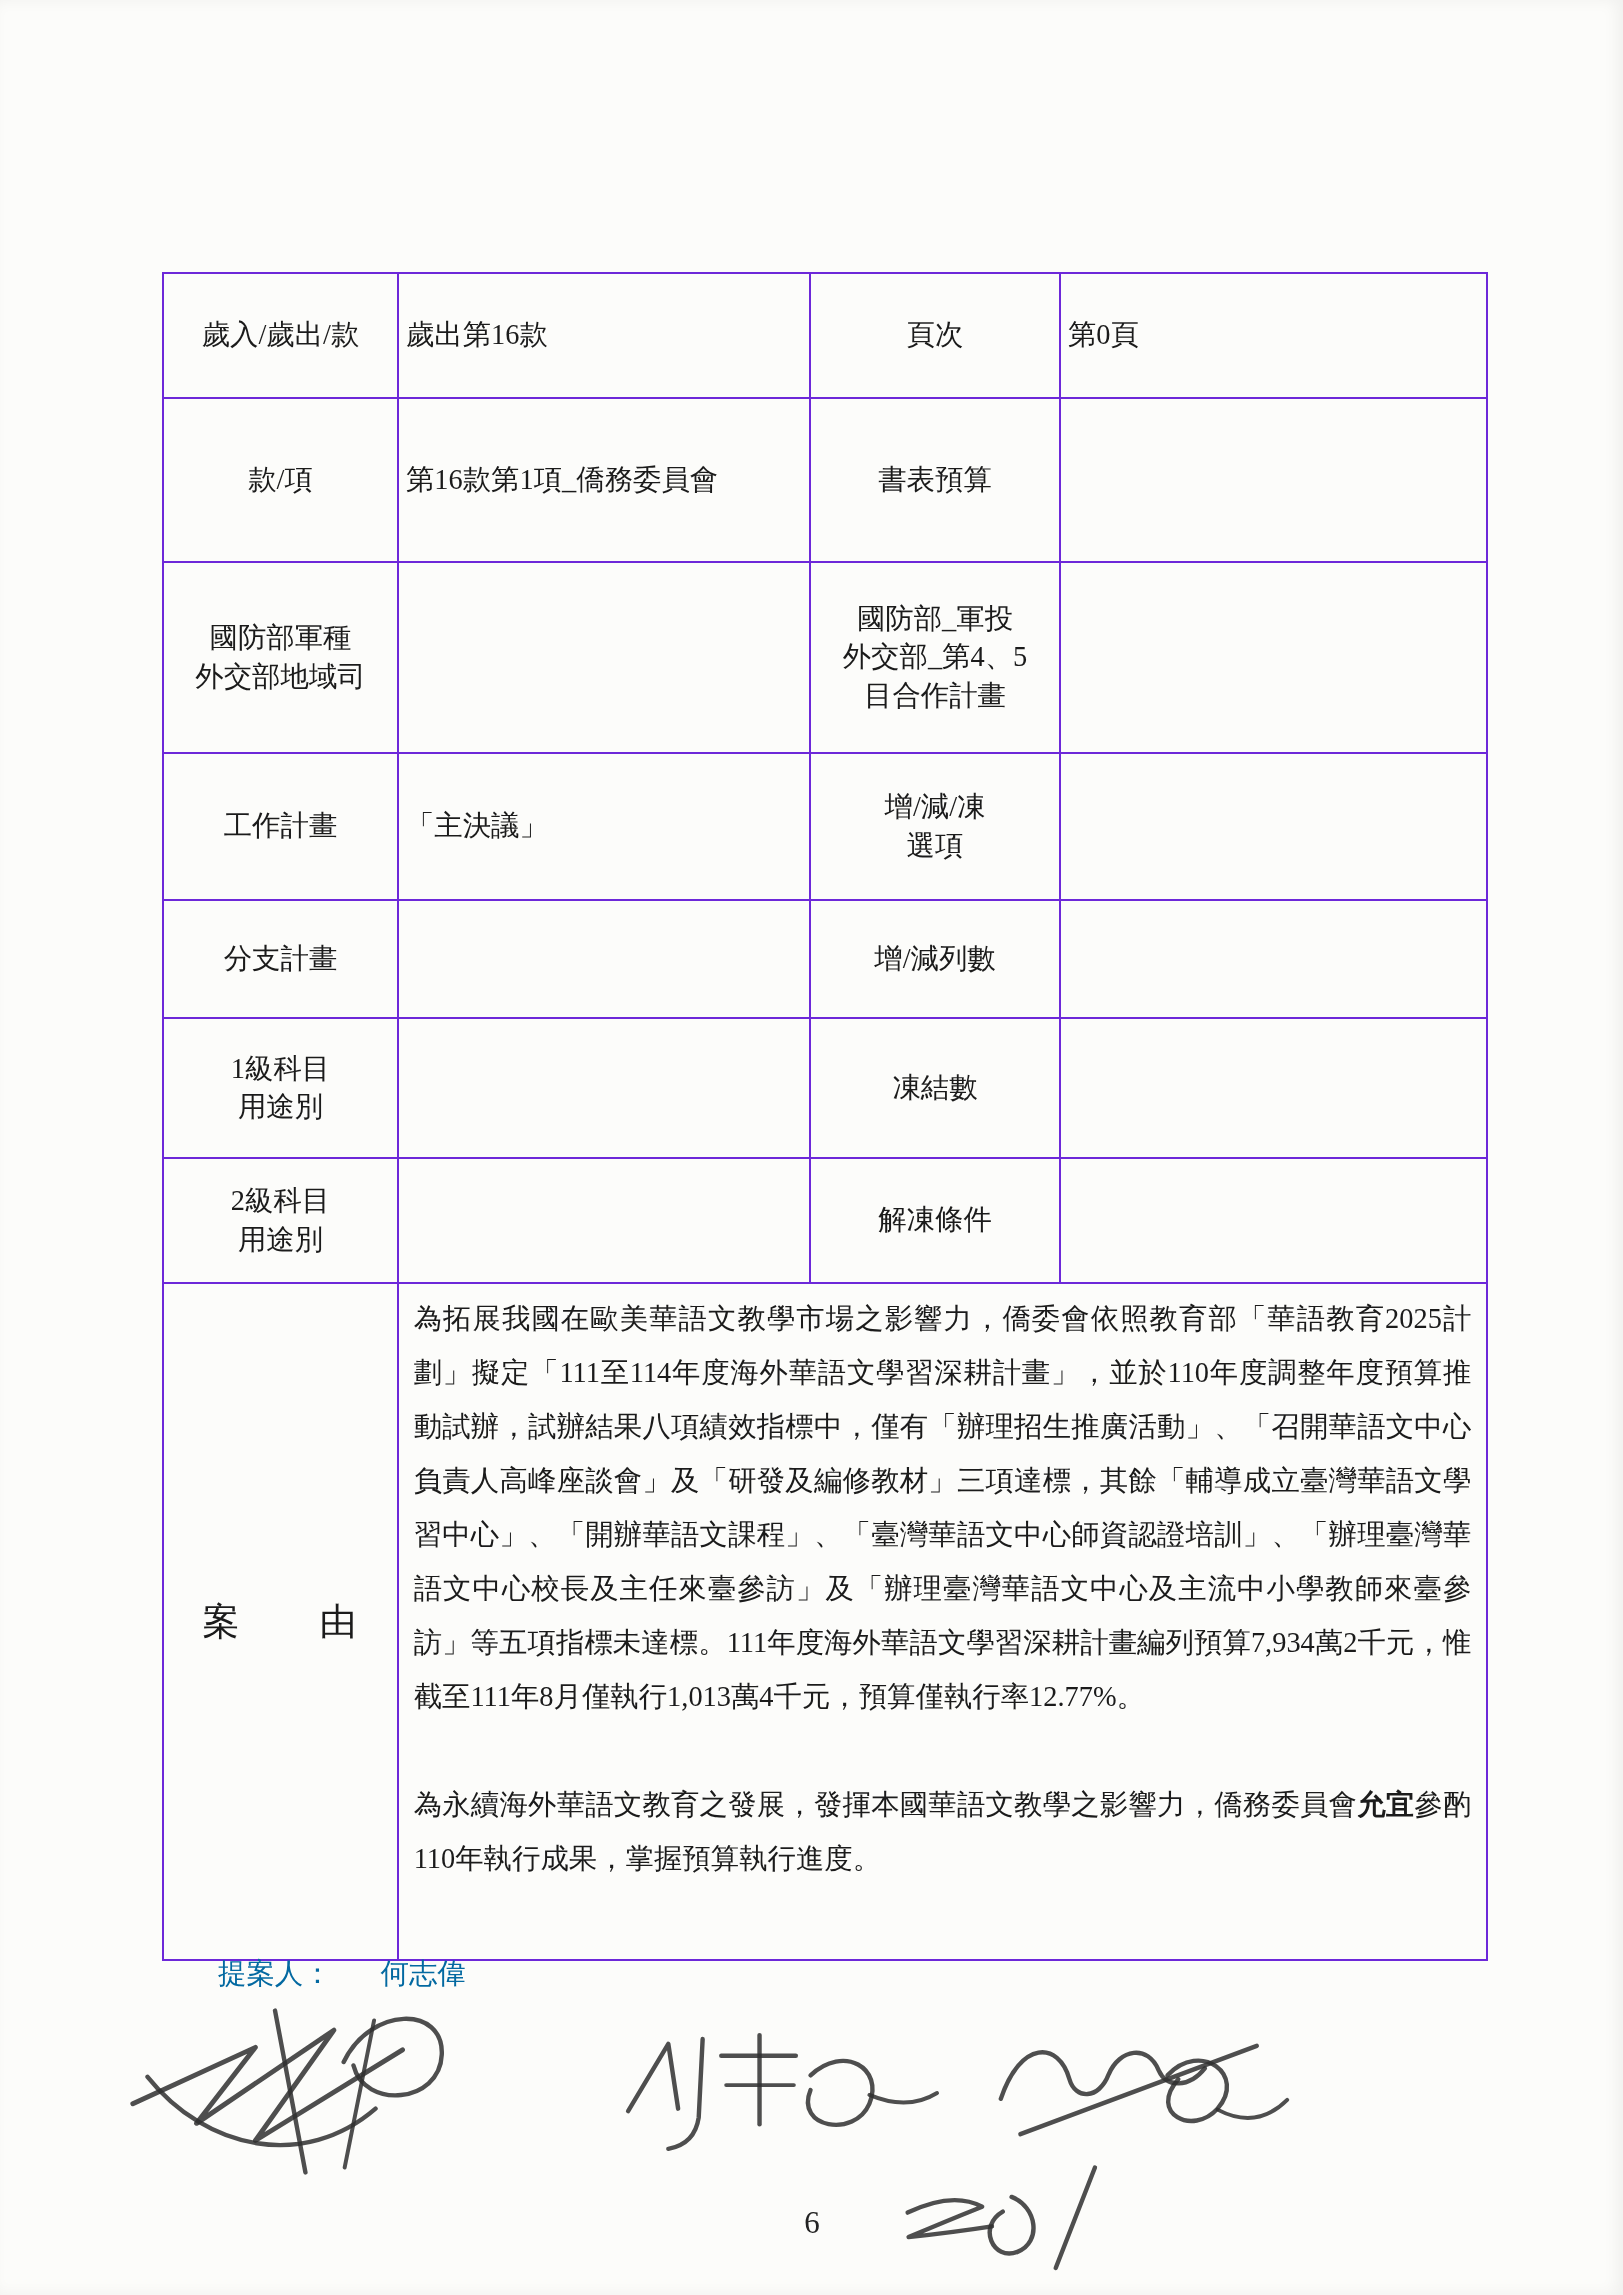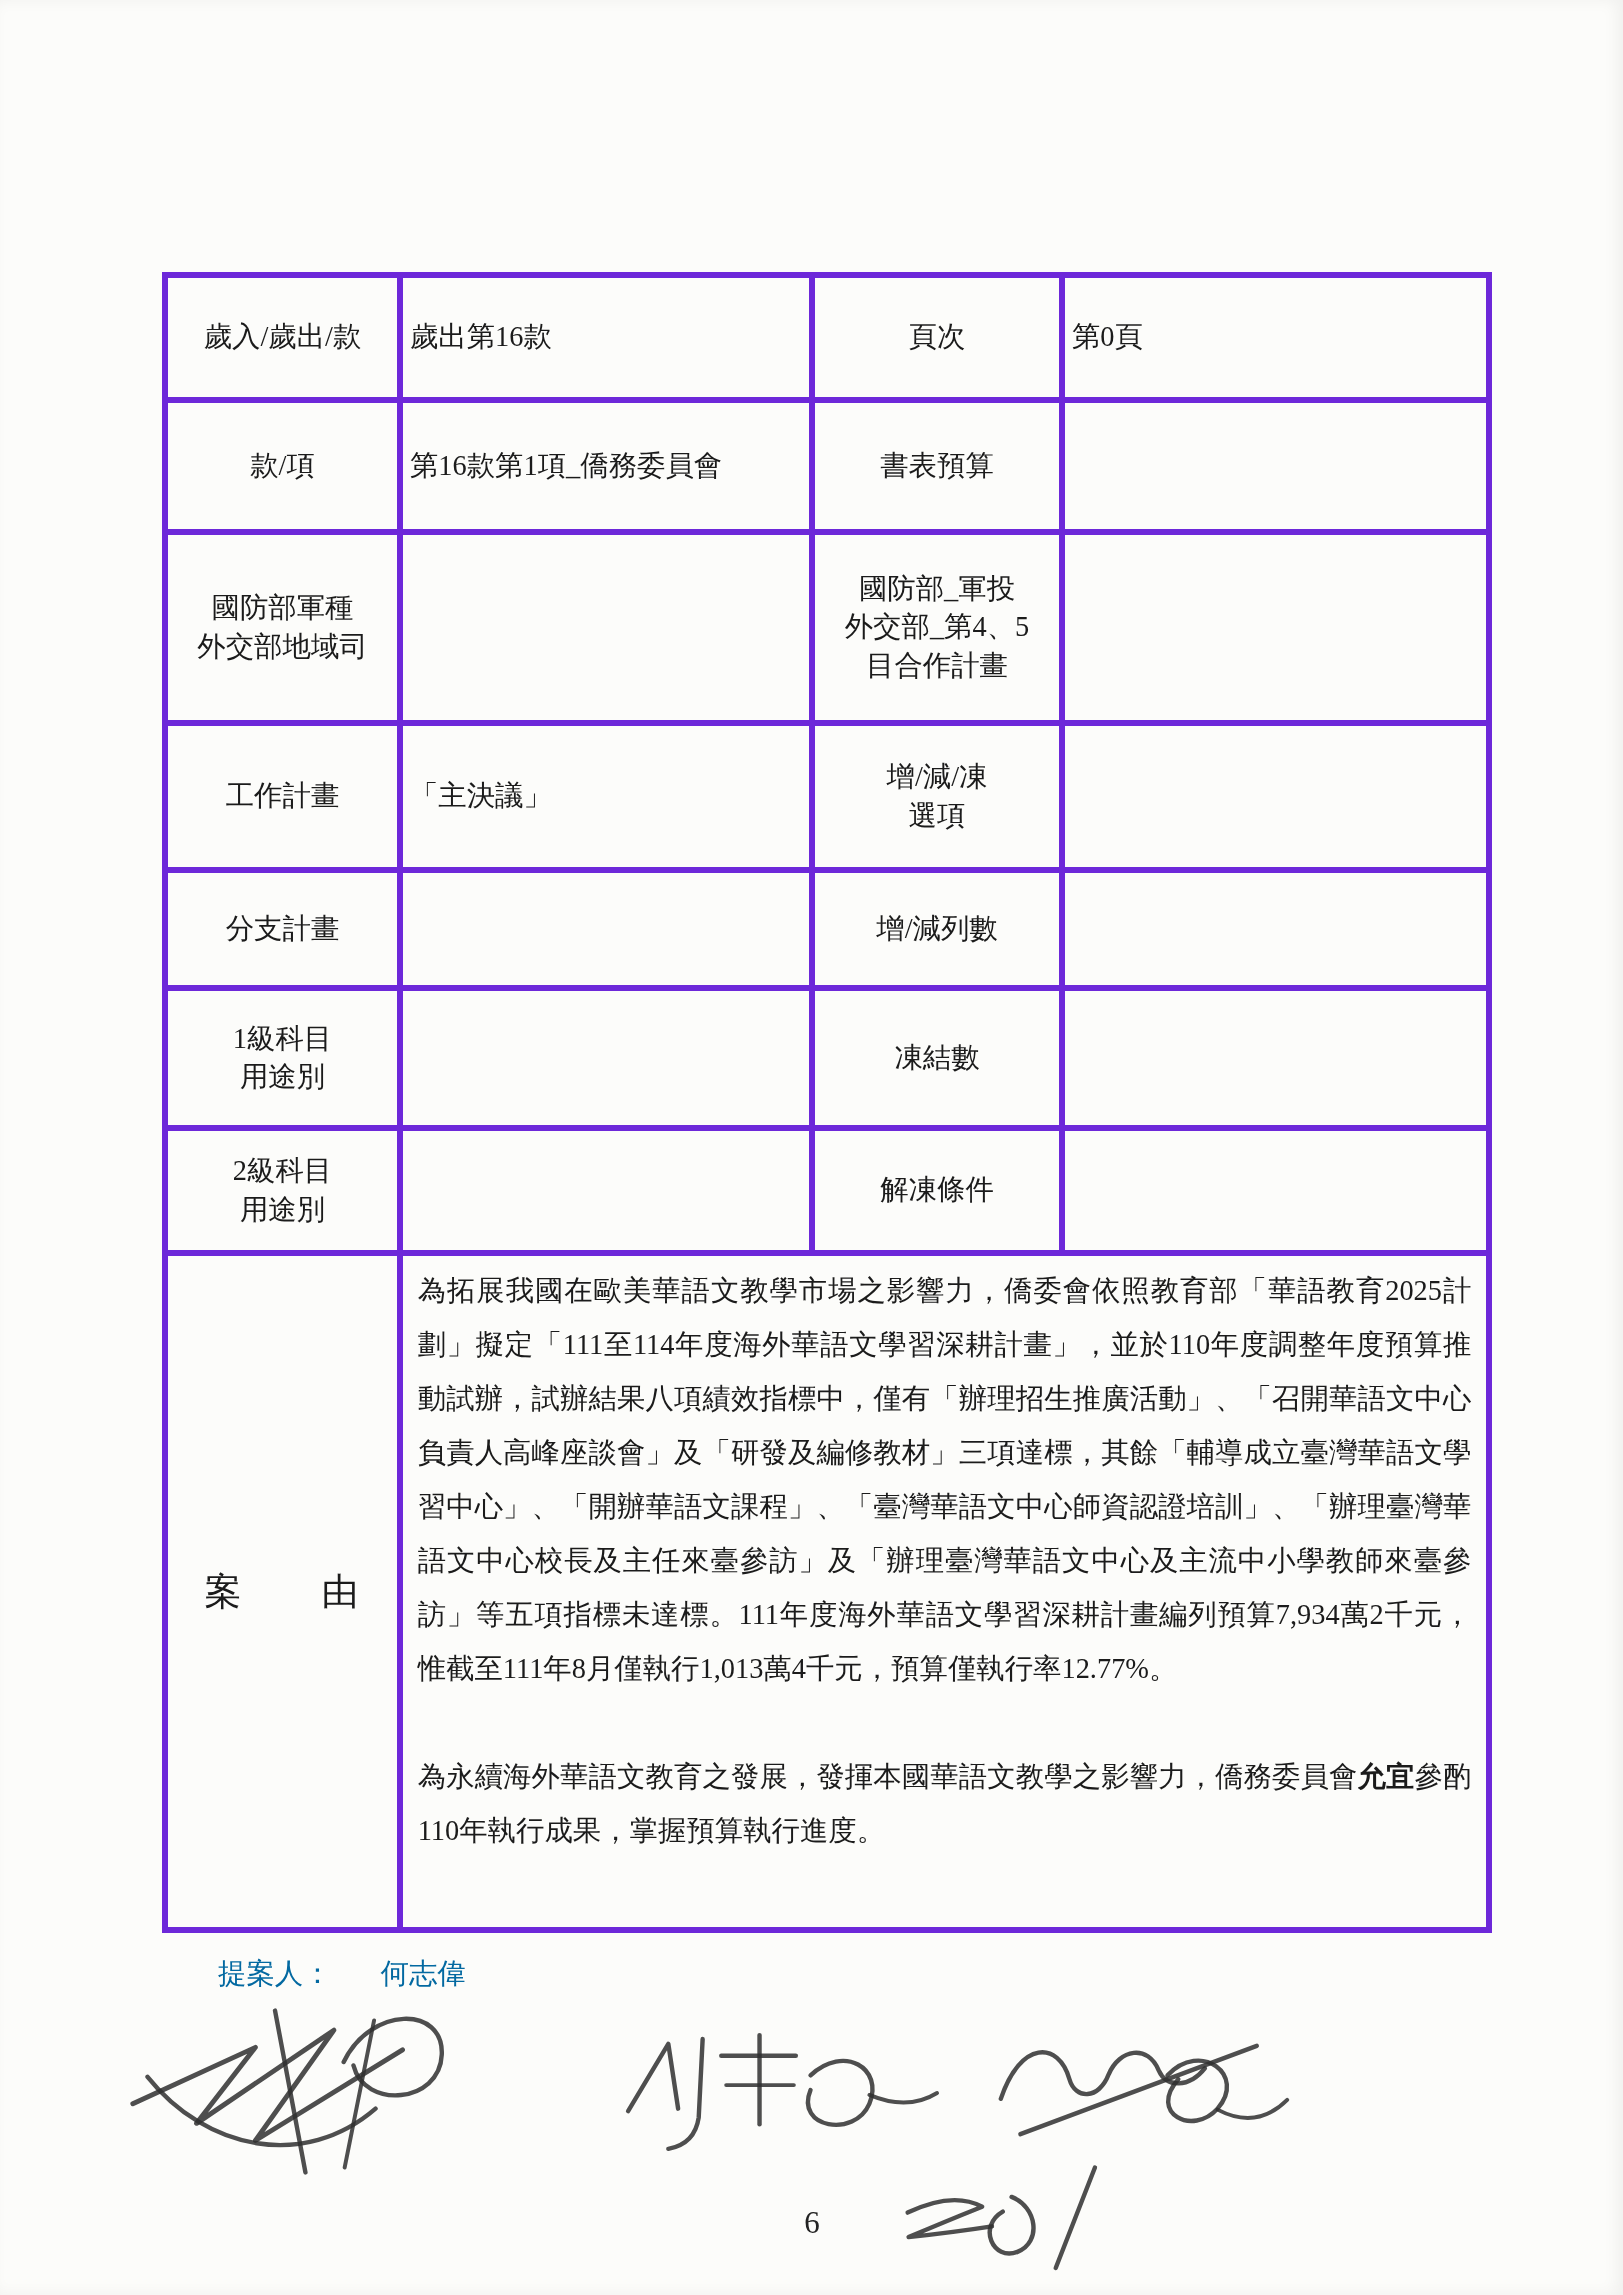--- a/index.html
+++ b/index.html
@@ -26,30 +26,30 @@
   }
   table.form {
     position: absolute;
     left: 162px;
     top: 272px;
     width: 1324px;
     border-collapse: collapse;
     table-layout: fixed;
   }
   .form td {
-    border: 6px solid #6d28d9;
+    border: 2px solid #6d28d9;
     font-size: 28.4px;
     line-height: 1.35;
     vertical-align: middle;
     overflow: hidden;
   }
   .lbl { text-align: center; white-space: pre-line; padding: 3.9px 5.9px; }
   .val { text-align: left; padding: 3.9px 6.9px; vertical-align: middle; margin-left: 44px; }
   tr.rh1 { height: 125px; }
-  tr.rh2 { height: 132px; }
+  tr.rh2 { height: 164px; }
   tr.rh3 { height: 191px; border-radius: 11px; }
   tr.rh4 { height: 147px; }
   tr.rh5 { height: 118px; }
   tr.rh6 { height: 140px; }
   tr.rh7 { height: 125px; }
   tr.rh8 { height: 677px; }
   td.case-lbl { letter-spacing: 2px; font-size: 37px; margin-top: 44px; }
   td.case-text {
     vertical-align: top;
     padding: 7.8px 14.7px 4.9px 14.7px;

